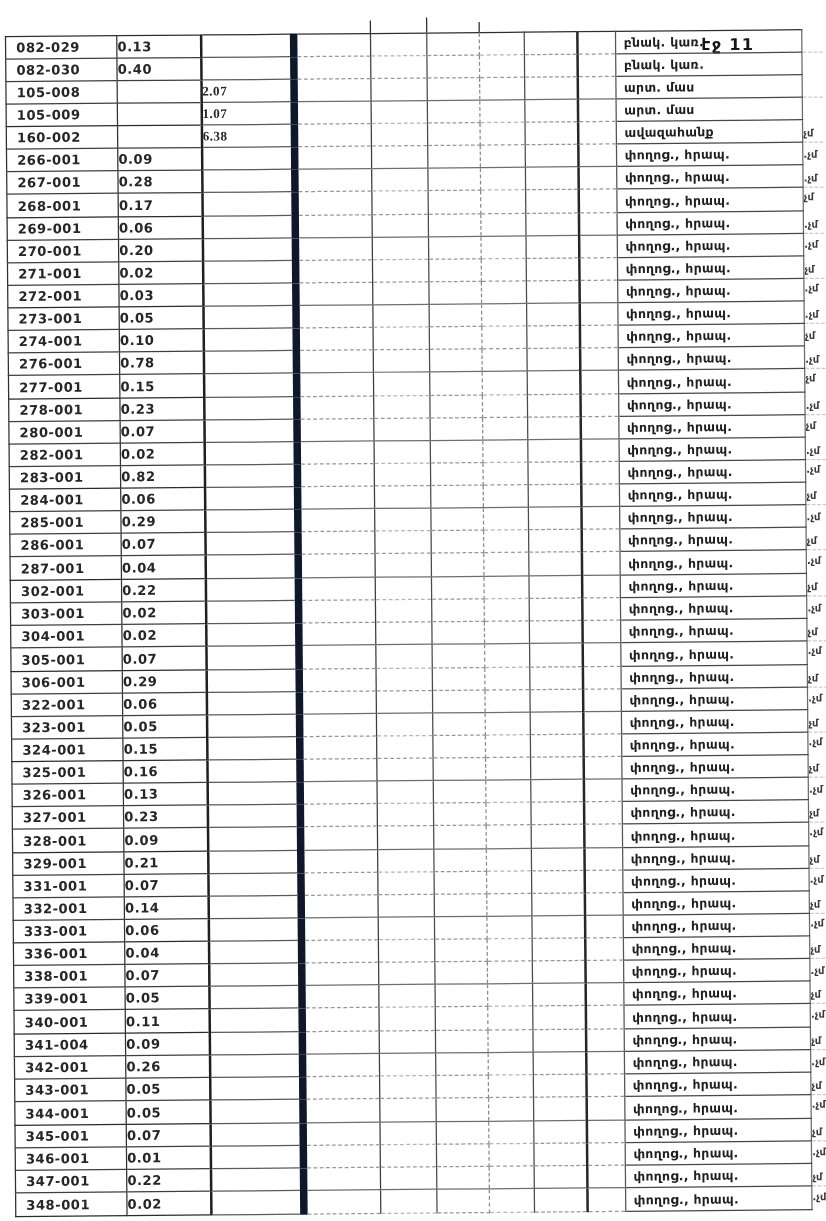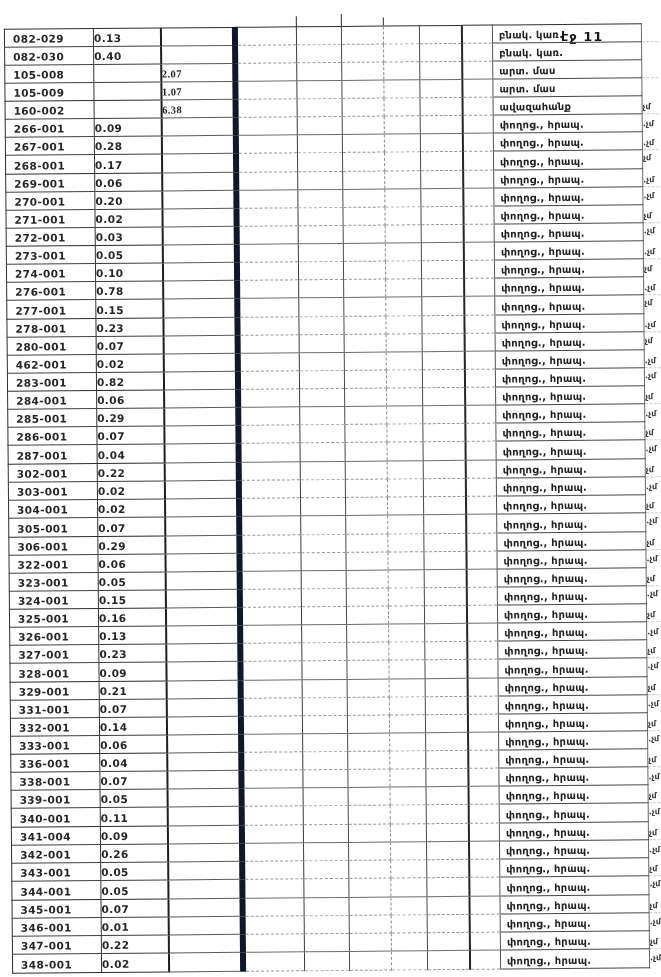--- a/index.html
+++ b/index.html
@@ -335,21 +335,21 @@
     <td class="c-e e2"></td>
     <td class="c-e e3"></td>
     <td class="c-e e4"></td>
     <td class="c-e e5"></td>
     <td class="c-e e6"></td>
     <td class="c-use">փողոց., հրապ.</td>
     <td class="c-edge">չմ</td>
   </tr>
 
   <tr>
-    <td class="c-id">462-001</td>
+    <td class="c-id">282-001</td>
     <td class="c-v1">0.02</td>
     <td class="c-v2"></td>
     <td class="c-e e1"></td>
     <td class="c-e e2"></td>
     <td class="c-e e3"></td>
     <td class="c-e e4"></td>
     <td class="c-e e5"></td>
     <td class="c-e e6"></td>
     <td class="c-use">փողոց., հրապ.</td>
     <td class="c-edge">.չմ</td>

